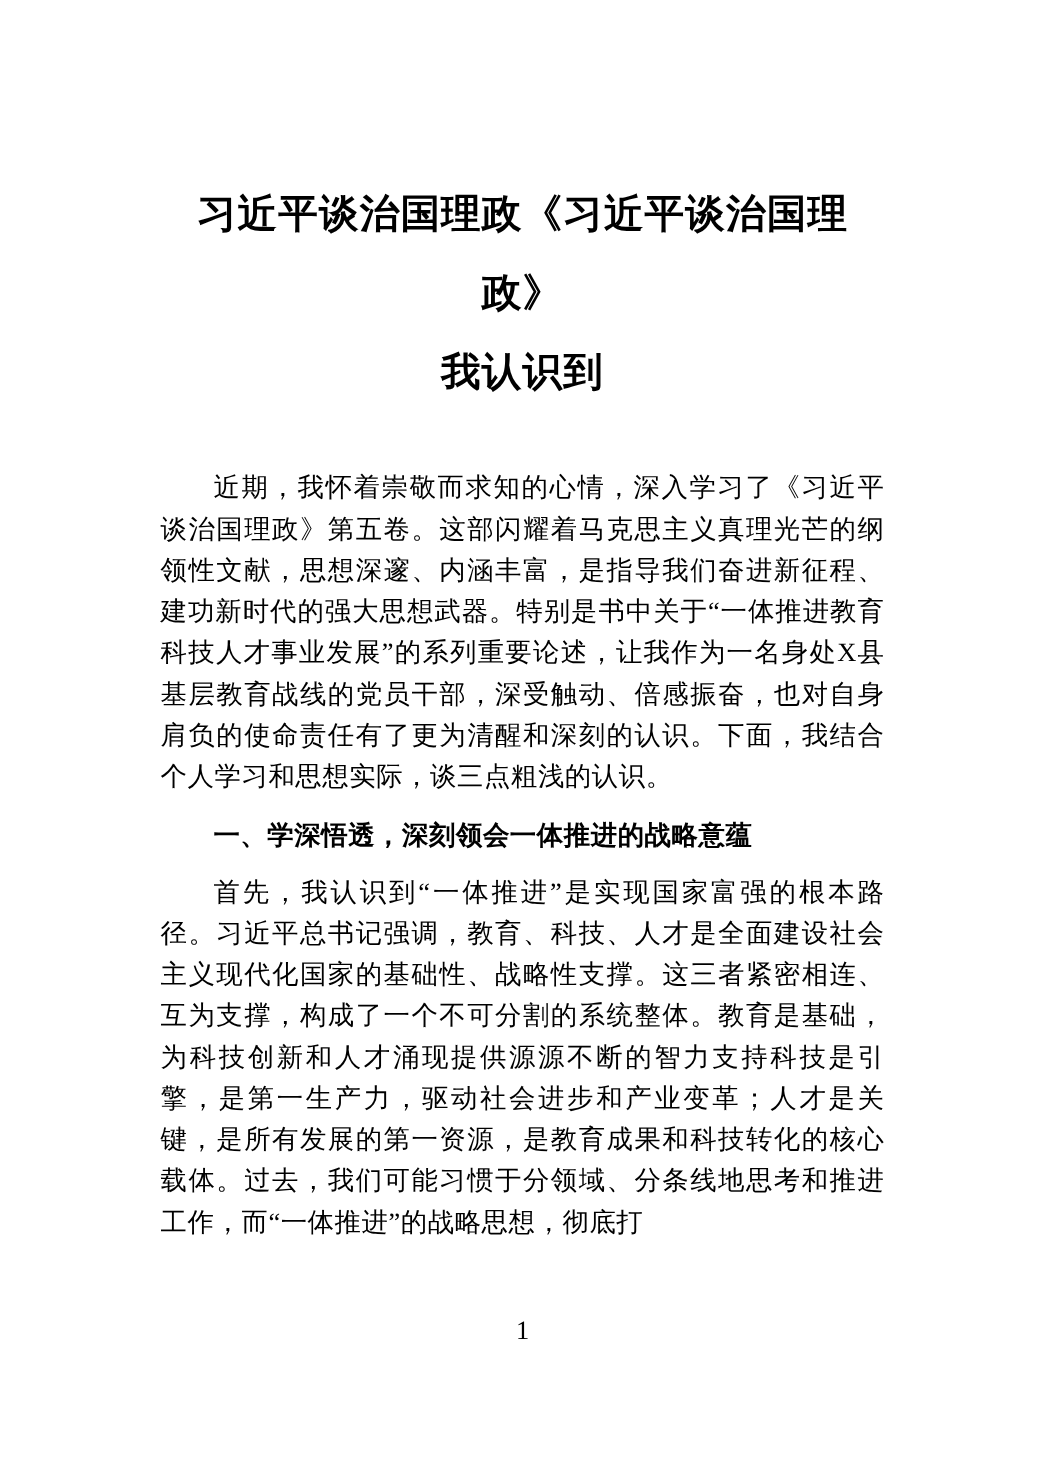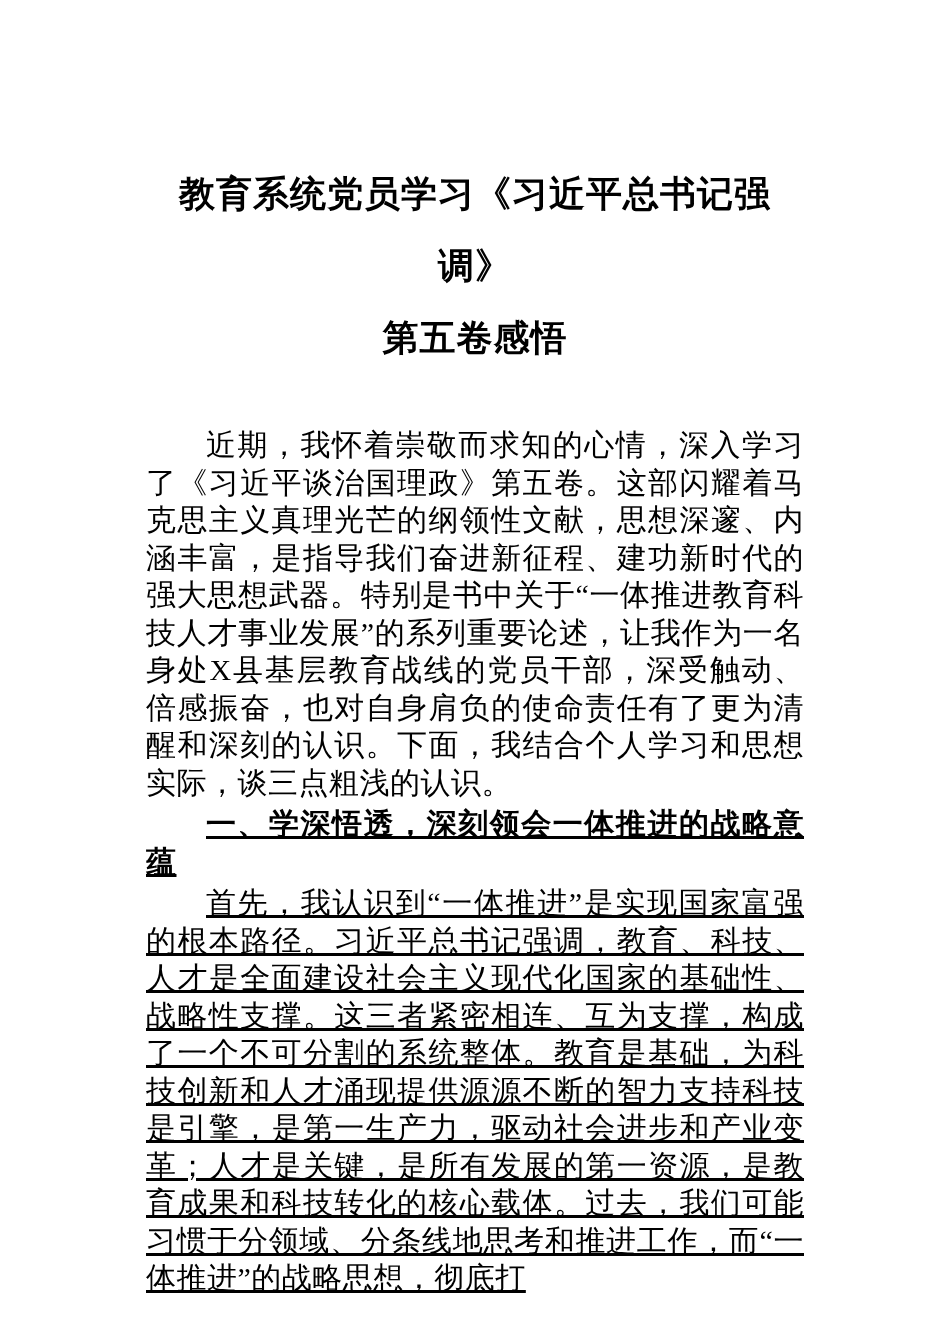--- a/index.html
+++ b/index.html
@@ -30,54 +30,53 @@
     line-height: 72px;
     text-align: center;
     letter-spacing: 1px;
     color: #000000;
   }
   .doc-title .title-line {
     display: block;
   }
   .doc-body p {
     margin: 0;
-    font-size: 30px;
+    font-size: 24px;
     line-height: 37.5px;
     text-align: justify;
     text-indent: 2em;
     letter-spacing: 0.5px;
     color: #000000;
   }
   .doc-body p.section-heading {
     font-family: "Liberation Sans", "DejaVu Sans", sans-serif;
     font-weight: 700;
   }
   .doc-body p + p {
-    margin-top: 4px;
-    text-decoration: underline;
+    margin-top: 15px;
   }
   .page-number {
     position: absolute;
     left: 0;
     right: 0;
     bottom: 120px;
     text-align: center;
     font-size: 24px;
     font-family: "Liberation Serif", "DejaVu Serif", serif;
     color: #000000;
   }
 </style>
 </head>
 <body>
 
 <div class="page">
 
   <h1 class="doc-title">
-    <span class="title-line">教育系统党员学习《习近平总书记强调》</span>
-    <span class="title-line">第五卷感悟</span>
+    <span class="title-line">习近平谈治国理政《习近平谈治国理政》</span>
+    <span class="title-line">我认识到</span>
   </h1>
 
   <div class="doc-body">
     <p class="body-paragraph">近期，我怀着崇敬而求知的心情，深入学习了《习近平谈治国理政》第五卷。这部闪耀着马克思主义真理光芒的纲领性文献，思想深邃、内涵丰富，是指导我们奋进新征程、建功新时代的强大思想武器。特别是书中关于“一体推进教育科技人才事业发展”的系列重要论述，让我作为一名身处X县基层教育战线的党员干部，深受触动、倍感振奋，也对自身肩负的使命责任有了更为清醒和深刻的认识。下面，我结合个人学习和思想实际，谈三点粗浅的认识。</p>
     <p class="section-heading">一、学深悟透，深刻领会一体推进的战略意蕴</p>
     <p class="body-paragraph">首先，我认识到“一体推进”是实现国家富强的根本路径。习近平总书记强调，教育、科技、人才是全面建设社会主义现代化国家的基础性、战略性支撑。这三者紧密相连、互为支撑，构成了一个不可分割的系统整体。教育是基础，为科技创新和人才涌现提供源源不断的智力支持科技是引擎，是第一生产力，驱动社会进步和产业变革；人才是关键，是所有发展的第一资源，是教育成果和科技转化的核心载体。过去，我们可能习惯于分领域、分条线地思考和推进工作，而“一体推进”的战略思想，彻底打</p>
   </div>
 
   <div class="page-number">1</div>
 

